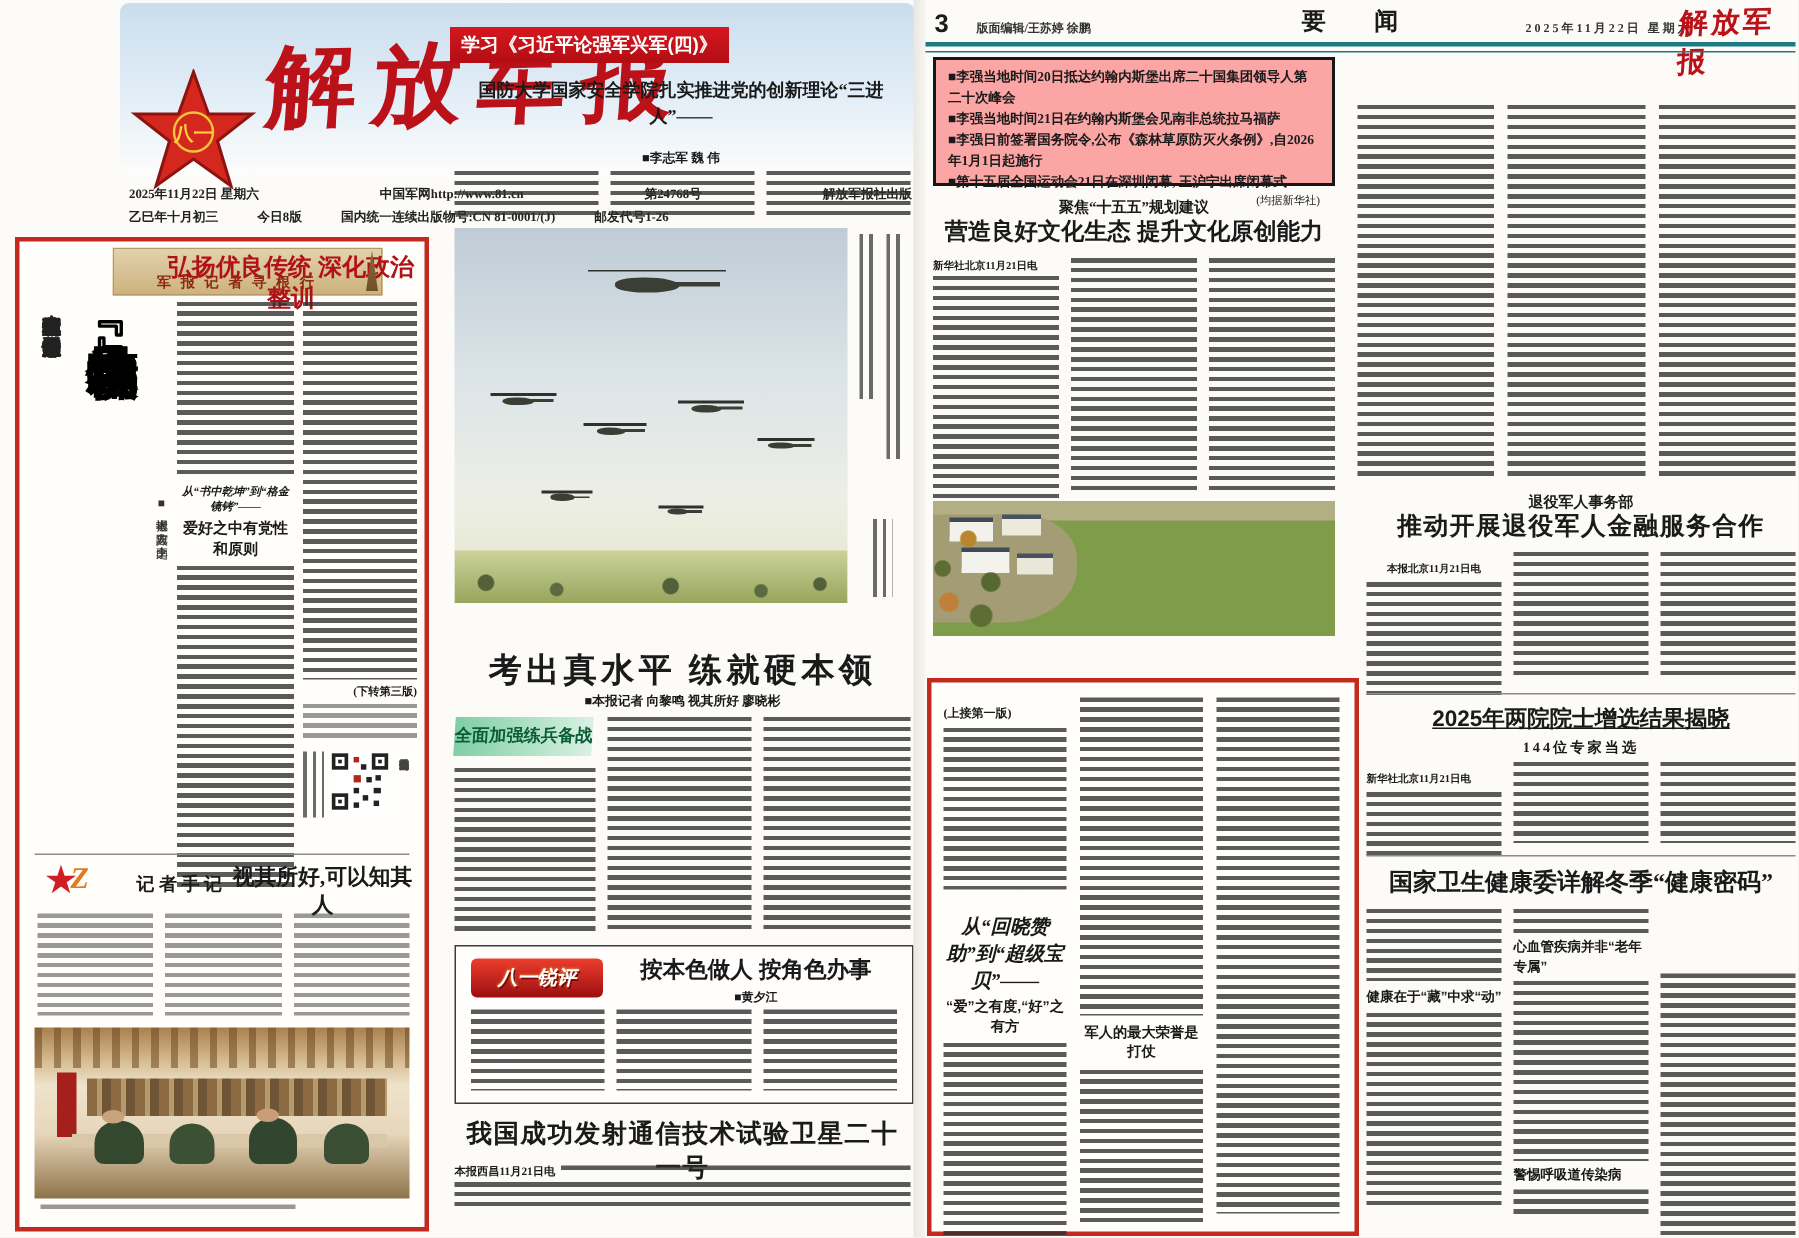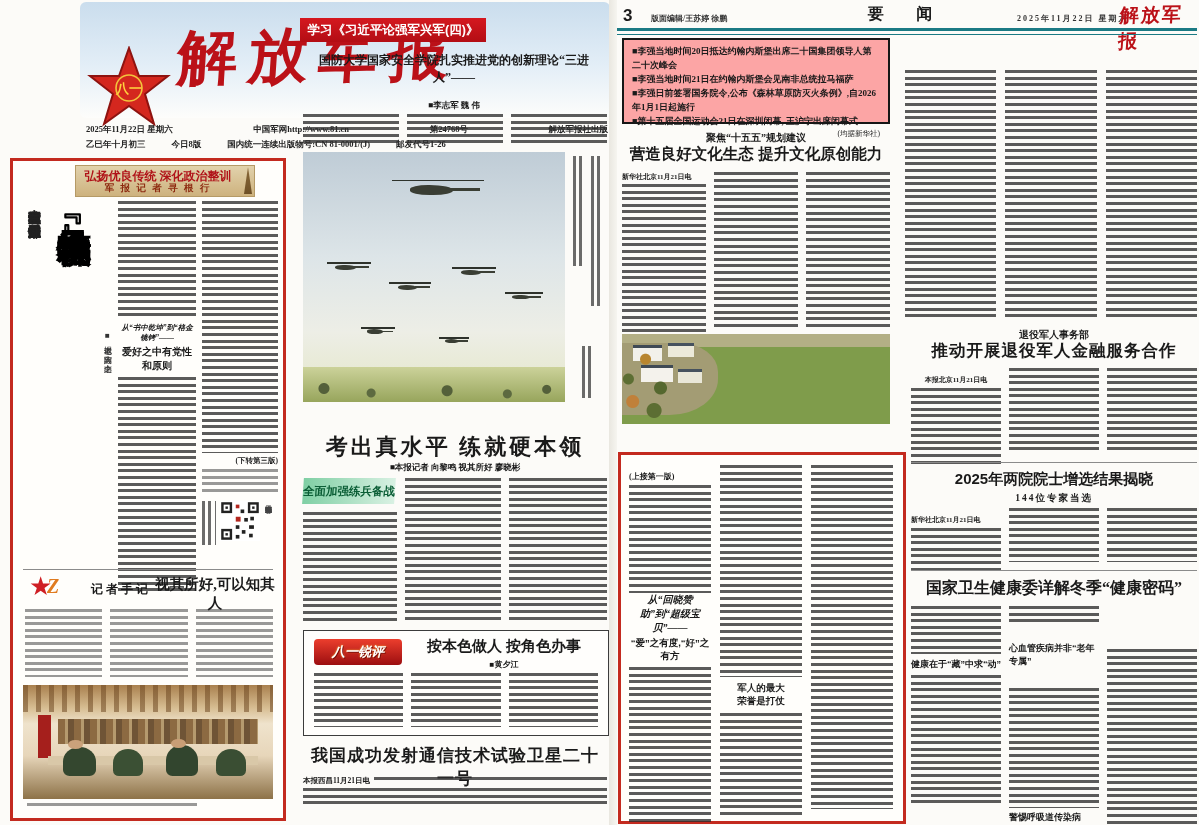--- a/index.html
+++ b/index.html
@@ -56,21 +56,21 @@
     <div class="abs serif" style="left:86px;top:139px;width:522px;display:flex;gap:26px;font-size:8.5px;font-weight:bold;color:#222;">
       <span>乙巳年十月初三</span>
       <span>今日8版</span>
       <span>国内统一连续出版物号:CN 81-0001/(J)</span>
       <span>邮发代号1-26</span>
     </div>
 
     <div class="abs redbox" style="left:10px;top:158px;width:270px;height:657px;">
 
       <div class="abs banner" style="left:62px;top:4px;width:180px;height:32px;">
-        <div class="abs" style="left:0;top:3px;width:166px;text-align:center;font-weight:900;font-size:12px;color:#b01218;" class2="serif">弘扬优良传统 深化政治整训</div>
+        <div class="abs" style="left:0;top:3px;width:166px;text-align:center;font-weight:900;font-size:16px;color:#b01218;padding-left:36px;" class2="serif">弘扬优良传统 深化政治整训</div>
         <div class="abs" style="left:0;top:17px;width:166px;text-align:center;font-weight:900;font-size:9.5px;color:#8d2a10;letter-spacing:2px;">军 报 记 者 寻 根 行</div>
         <div class="abs" style="right:3px;top:2px;width:8px;height:27px;background:linear-gradient(180deg,#8a6a3a,#6e5026);clip-path:polygon(50% 0,100% 100%,0 100%);"></div>
       </div>
 
       <div class="abs vert serif" style="left:14px;top:40px;height:372px;font-size:12.5px;font-weight:bold;line-height:1.15;color:#222;">记者踏访红色场馆和座座军营,感悟领导干部以健康情趣励志修身的重要性——</div>
       <div class="abs vert sans" style="left:44px;top:42px;height:380px;font-size:35px;font-weight:900;color:#000;line-height:1;">『精神镜像』映风骨</div>
       <div class="abs vert serif" style="left:88px;top:170px;height:235px;font-size:8px;color:#333;">■本报记者 陈典宏 李由之</div>
 
       <div class="abs" style="left:105px;top:40px;width:78px;">
         <div class="tx" style="height:118px;"></div>
@@ -269,69 +269,69 @@
       <div class="abs" style="left:7%;top:38%;width:12%;height:15%;background:#f4f2ec;box-shadow:0 -3px 0 #3f4a55;"></div>
       <div class="abs" style="left:21%;top:42%;width:9%;height:12%;background:#e9e7d8;box-shadow:0 -3px 0 #46525e;"></div>
       <div class="abs" style="left:0;top:0;width:40%;height:100%;background-image:radial-gradient(circle at 10% 75%, #c0803a 0 6px, transparent 7px),radial-gradient(circle at 30% 85%, #5c6e33 0 7px, transparent 8px),radial-gradient(circle at 22% 28%, #b8862f 0 5px, transparent 6px),radial-gradient(circle at 36% 60%, #55682f 0 6px, transparent 7px),radial-gradient(circle at 6% 50%, #5c6e33 0 5px, transparent 6px);"></div>
     </div>
 
     <div class="abs redbox" style="left:1px;top:452px;width:282px;height:366px;">
       <div class="abs" style="left:8px;top:10px;width:264px;display:flex;gap:9px;">
         <div style="flex:1;">
           <span class="serif" style="font-size:8px;font-weight:bold;">(上接第一版)</span>
           <div class="tx" style="height:108px;margin-top:2px;"></div>
-          <div class="serif center" style="font-size:10px;font-style:italic;font-weight:bold;margin:0 0 2px;text-align:center;">从“回晓赞助”到“超级宝贝”——</div>
+          <div class="serif center" style="font-size:13px;font-style:italic;font-weight:bold;margin:16px 0 2px;text-align:center;">从“回晓赞助”到“超级宝贝”——</div>
           <div class="sans center" style="font-size:9.5px;font-weight:900;margin-bottom:4px;">“爱”之有度,“好”之有方</div>
           <div class="tx" style="height:186px;"></div>
         </div>
         <div style="flex:1;">
           <div class="tx" style="height:212px;"></div>
-          <div class="sans center" style="font-size:9.5px;font-weight:900;margin:5px 14px;">军人的最大荣誉是打仗</div>
+          <div class="sans center" style="font-size:9.5px;font-weight:900;margin:5px 0;">军人的最大荣誉是打仗</div>
           <div class="tx" style="height:104px;"></div>
         </div>
         <div style="flex:1;">
           <div class="tx" style="height:344px;"></div>
         </div>
       </div>
     </div>
 
     <div class="abs serif center" style="left:294px;top:340px;width:286px;font-size:16.5px;font-weight:900;letter-spacing:1px;">推动开展退役军人金融服务合作</div>
     <div class="abs serif center" style="left:294px;top:328px;width:286px;font-size:10px;font-weight:bold;">退役军人事务部</div>
     <div class="abs" style="left:294px;top:368px;width:286px;display:flex;gap:8px;">
       <div style="flex:1;text-align:center;">
         <span class="serif" style="font-size:7px;font-weight:bold;">本报北京11月21日电</span>
         <div class="tx" style="height:76px;margin-top:2px;"></div>
       </div>
       <div class="tx" style="flex:1;height:86px;"></div>
       <div class="tx" style="flex:1;height:86px;"></div>
     </div>
     <div class="abs rule" style="left:294px;top:462px;width:286px;height:1px;"></div>
 
-    <div class="abs sans center" style="left:294px;top:470px;width:286px;font-size:15px;font-weight:900;">2025年两院院士增选结果揭晓</div>
+    <div class="abs sans center" style="left:294px;top:470px;width:286px;font-size:15px;font-weight:900;text-decoration:underline;">2025年两院院士增选结果揭晓</div>
     <div class="abs serif center" style="left:294px;top:492px;width:286px;font-size:9.5px;font-weight:bold;letter-spacing:2px;">144位专家当选</div>
     <div class="abs" style="left:294px;top:508px;width:286px;display:flex;gap:8px;">
       <div style="flex:1;">
         <span class="serif" style="font-size:7px;font-weight:bold;">新华社北京11月21日电</span>
         <div class="tx" style="height:44px;margin-top:2px;"></div>
       </div>
       <div class="tx" style="flex:1;height:54px;"></div>
       <div class="tx" style="flex:1;height:54px;"></div>
     </div>
     <div class="abs rule" style="left:294px;top:570px;width:286px;height:1px;"></div>
 
     <div class="abs serif center" style="left:294px;top:578px;width:286px;font-size:16px;font-weight:900;">国家卫生健康委详解冬季“健康密码”</div>
     <div class="abs" style="left:294px;top:606px;width:286px;display:flex;gap:8px;">
       <div style="flex:1;">
         <div class="tx" style="height:48px;"></div>
         <div class="sans" style="font-size:9px;font-weight:900;margin:4px 0;">健康在于“藏”中求“动”</div>
         <div class="tx" style="height:130px;"></div>
       </div>
       <div style="flex:1;">
         <div class="tx" style="height:16px;"></div>
-        <div class="sans" style="font-size:9px;font-weight:900;margin:20px 0;">心血管疾病并非“老年专属”</div>
+        <div class="sans" style="font-size:9px;font-weight:900;margin:3px 0;">心血管疾病并非“老年专属”</div>
         <div class="tx" style="height:120px;"></div>
         <div class="sans" style="font-size:9px;font-weight:900;margin:3px 0;">警惕呼吸道传染病</div>
         <div class="tx" style="height:18px;"></div>
       </div>
       <div style="flex:1;margin-top:43px;">
         <div class="tx" style="height:178px;"></div>
         <div class="serif" style="font-size:7px;font-weight:bold;margin-top:3px;">(新华社北京11月21日电)</div>
         <div style="margin-top:5px;">
           <span class="dot" style="background: rgb(239, 127, 174);"></span><span class="dot" style="background: rgb(245, 232, 78);"></span><span class="dot" style="background: rgb(247, 243, 208);"></span><span class="dot" style="background: rgb(188, 217, 239);"></span><span class="dot" style="background: rgb(239, 127, 174);"></span><span class="dot" style="background: rgb(207, 207, 207);"></span><span class="dot" style="background: rgb(138, 31, 36);"></span><span class="dot" style="background: rgb(53, 168, 216);"></span>
         </div>

